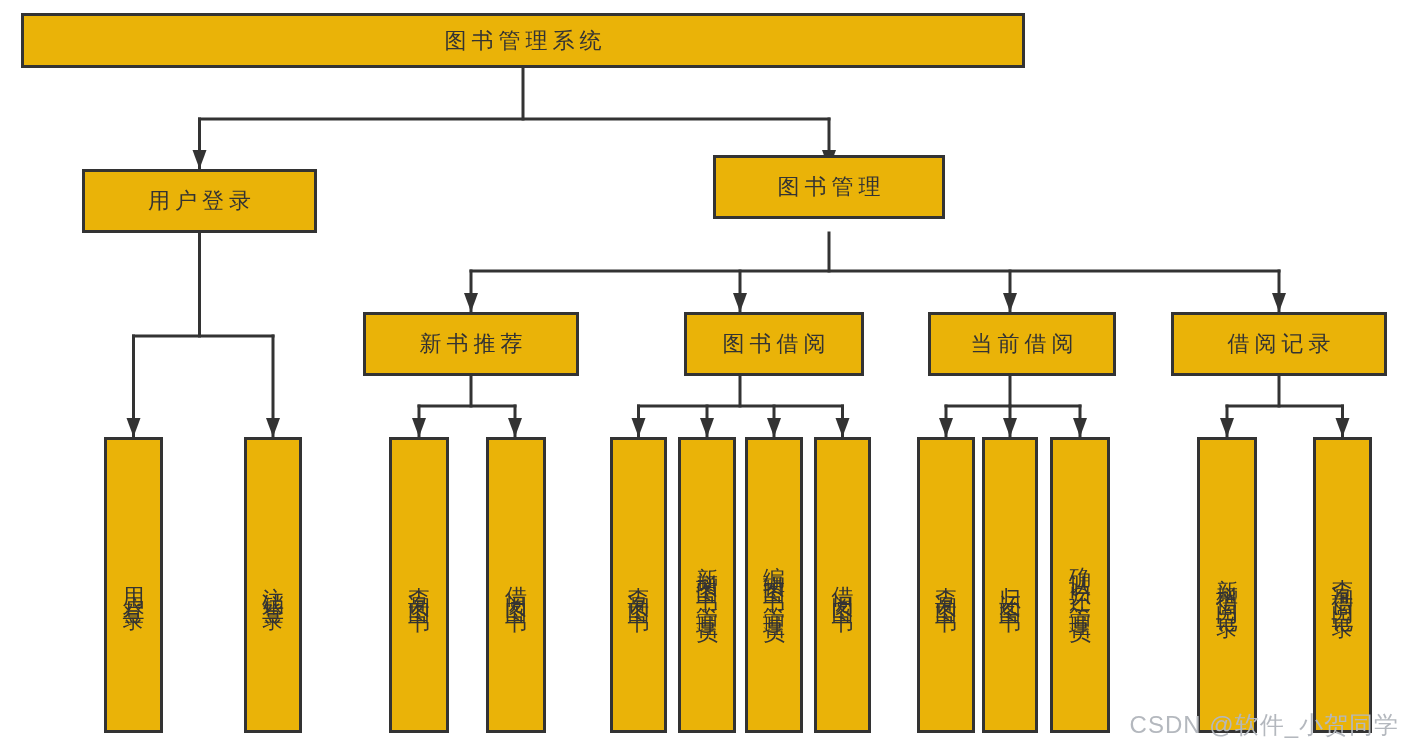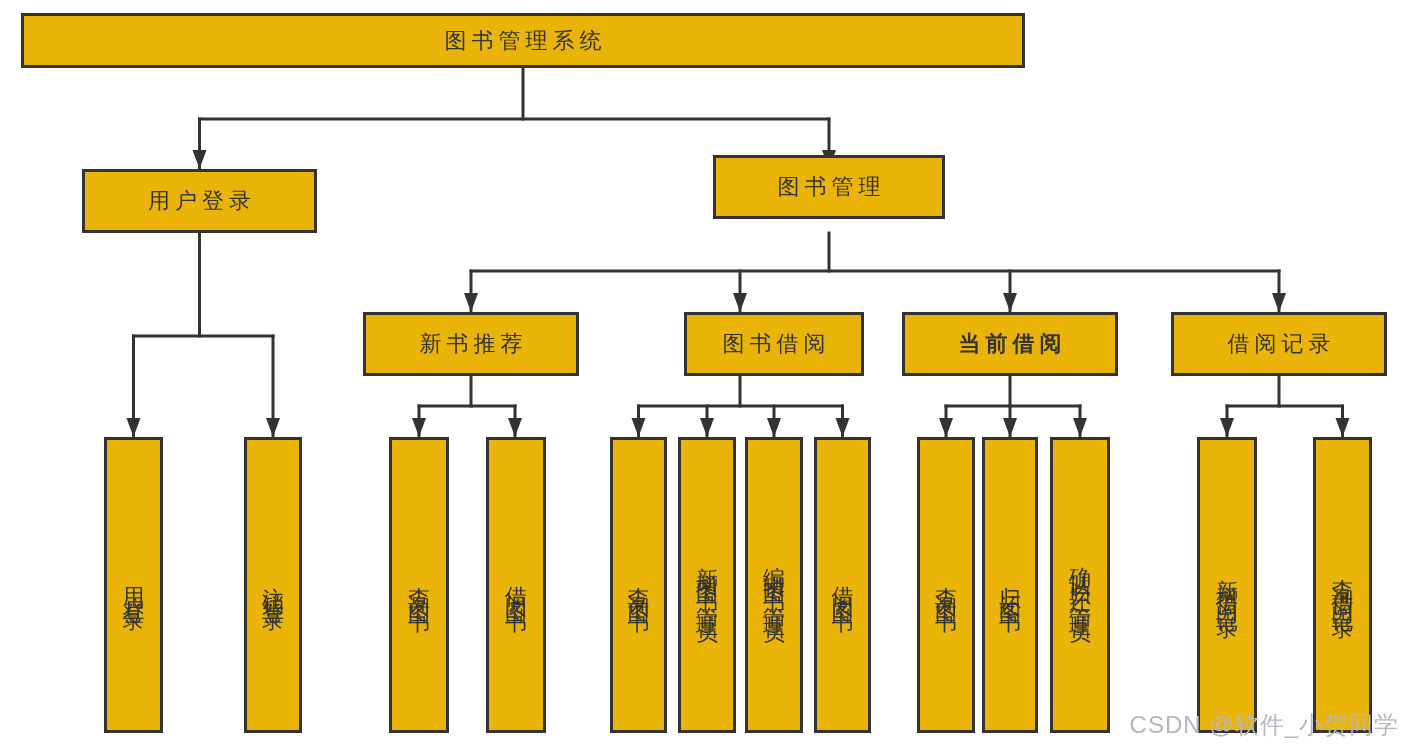--- a/index.html
+++ b/index.html
@@ -107,21 +107,21 @@
   <div class="node" style="left:713px; top:155px; width:232px; height:64px;">
     <span>图书管理</span>
   </div>
 
   <div class="node" style="left:363px; top:312px; width:216px; height:64px;justify-content:center;">
     <span>新书推荐</span>
   </div>
   <div class="node" style="left:652px; top:312px; width:180px; height:64px;margin-left:32px;">
     <span>图书借阅</span>
   </div>
-  <div class="node" style="left:902px; top:312px; width:216px; height:64px;font-weight:bold;">
+  <div class="node" style="left:928px; top:312px; width:188px; height:64px;">
     <span>当前借阅</span>
   </div>
   <div class="node" style="left:1171px; top:312px; width:216px; height:64px;">
     <span>借阅记录</span>
   </div>
 
   <div class="node leaf" style="left:104px; top:437px; width:59px; height:296px;">
     <span>用户登录</span>
   </div>
   <div class="node leaf" style="left:244px; top:437px; width:58px; height:296px;">

